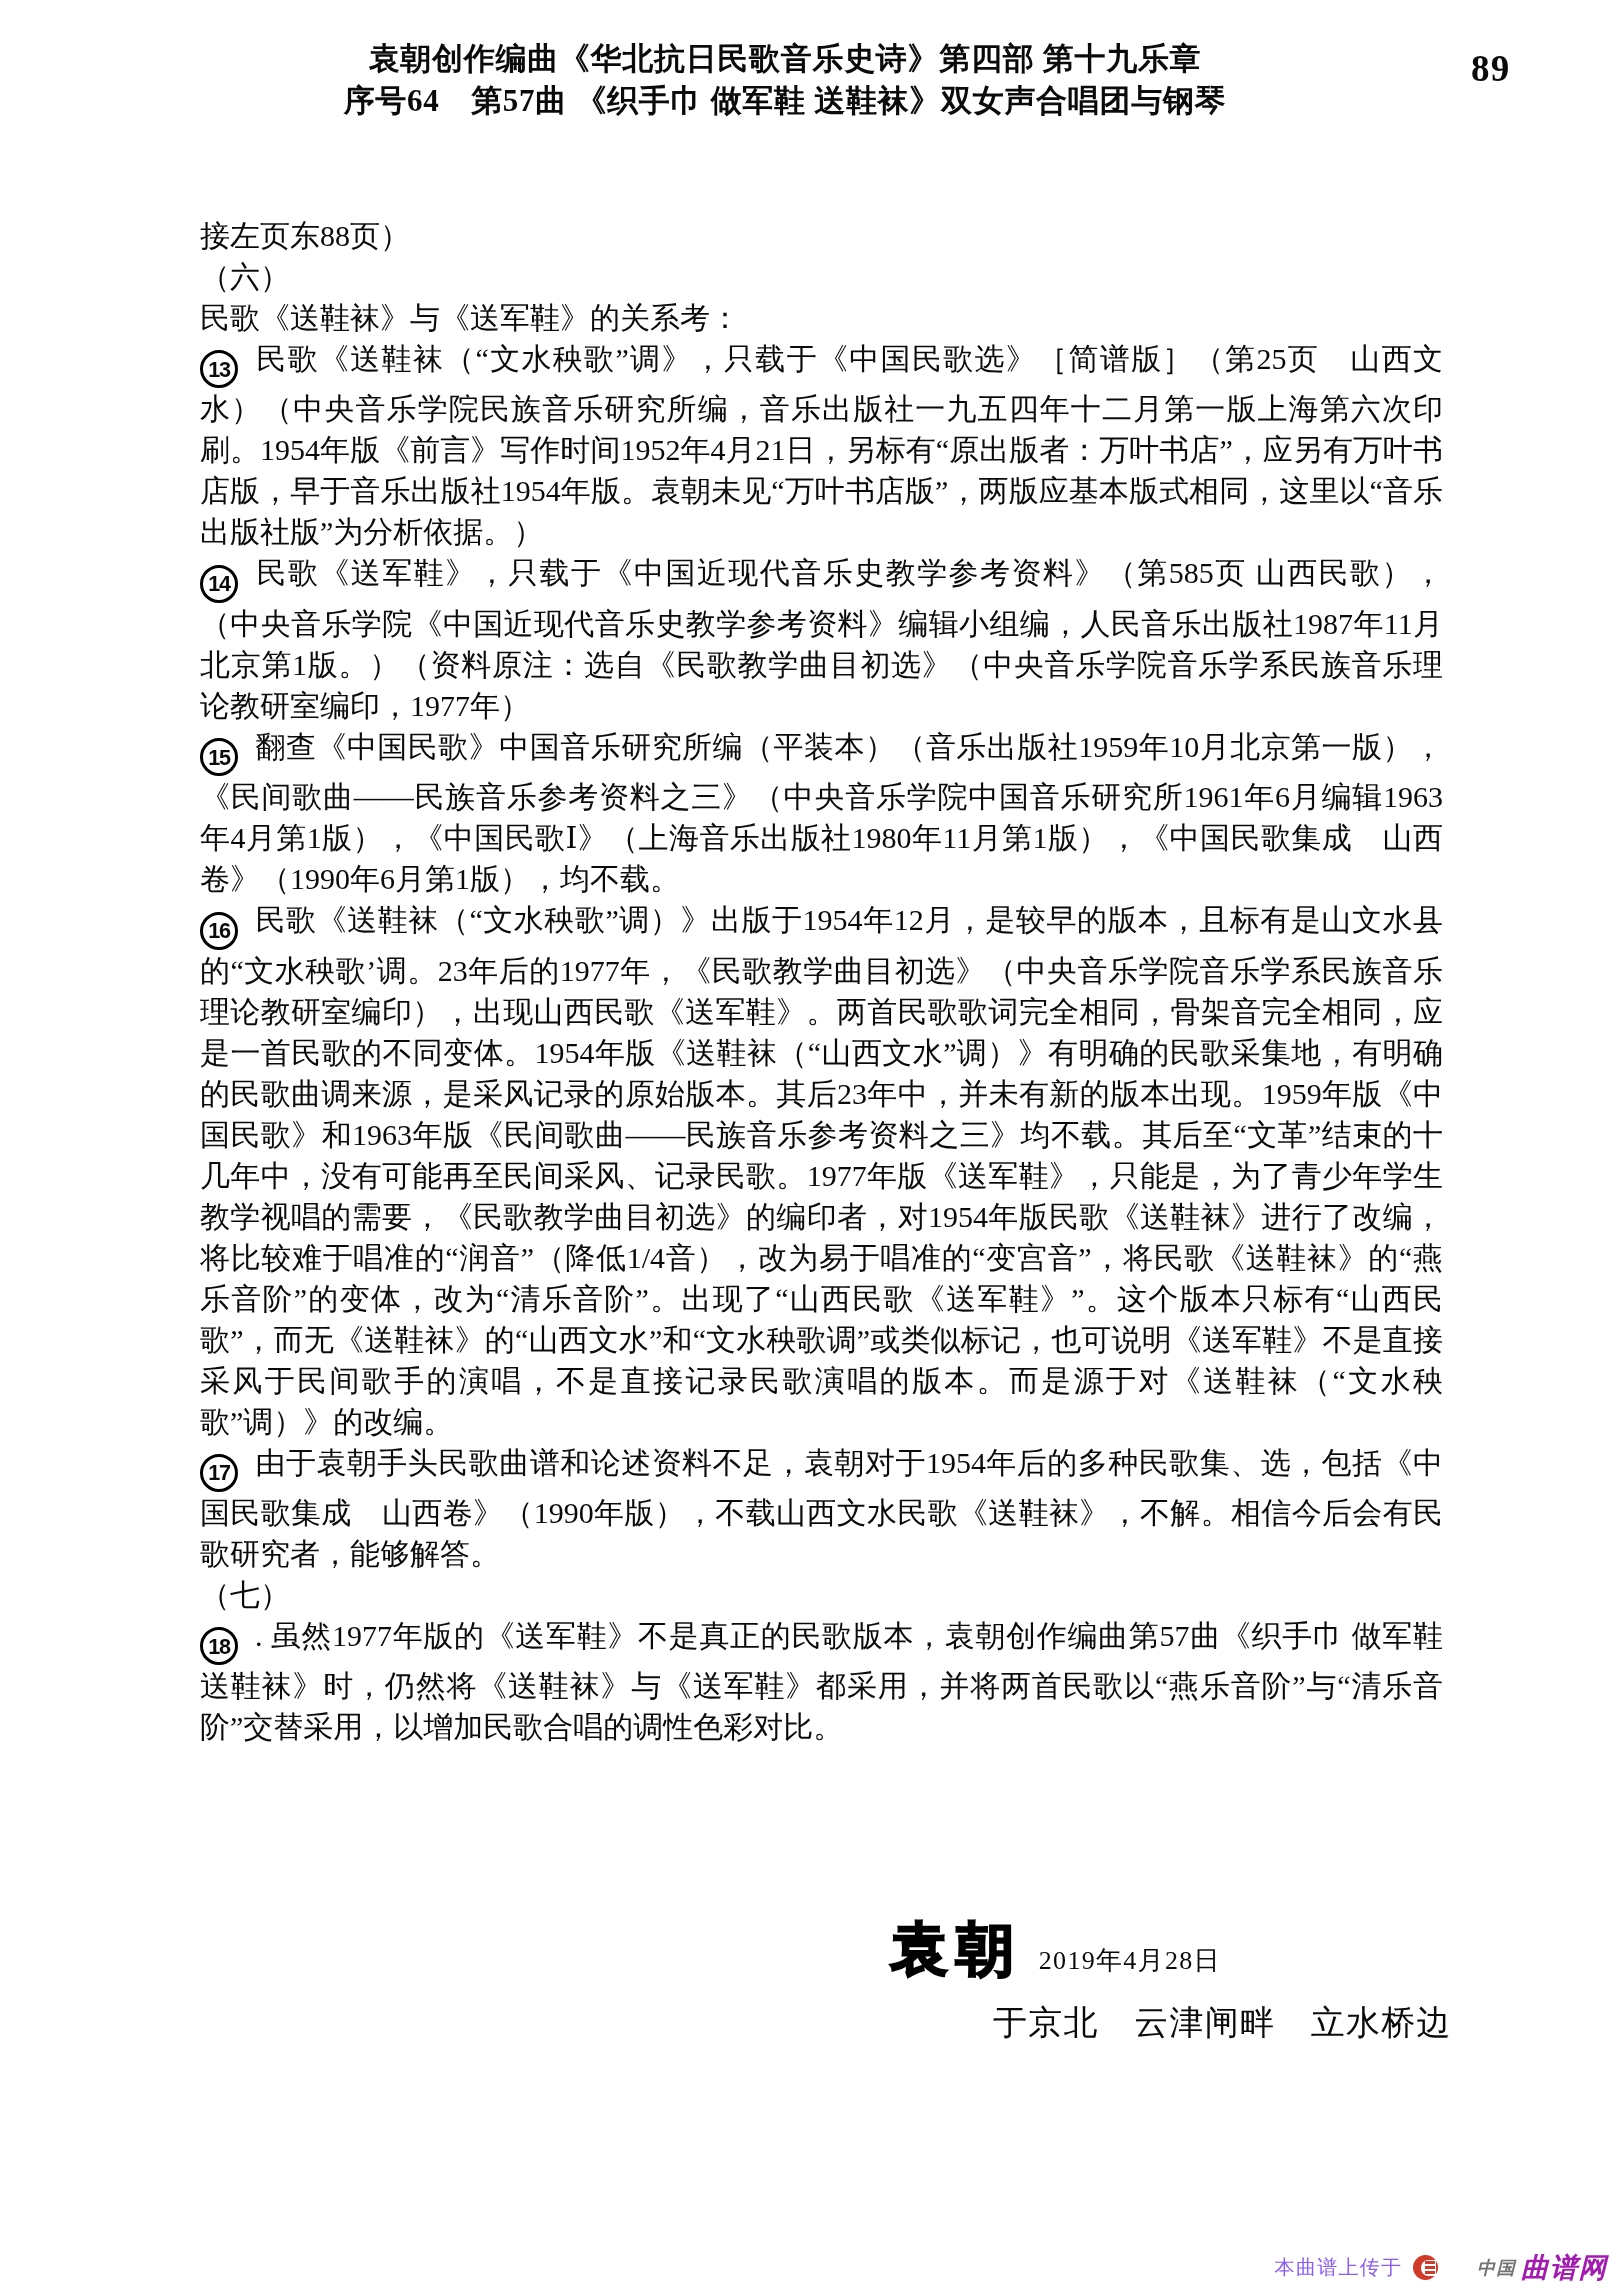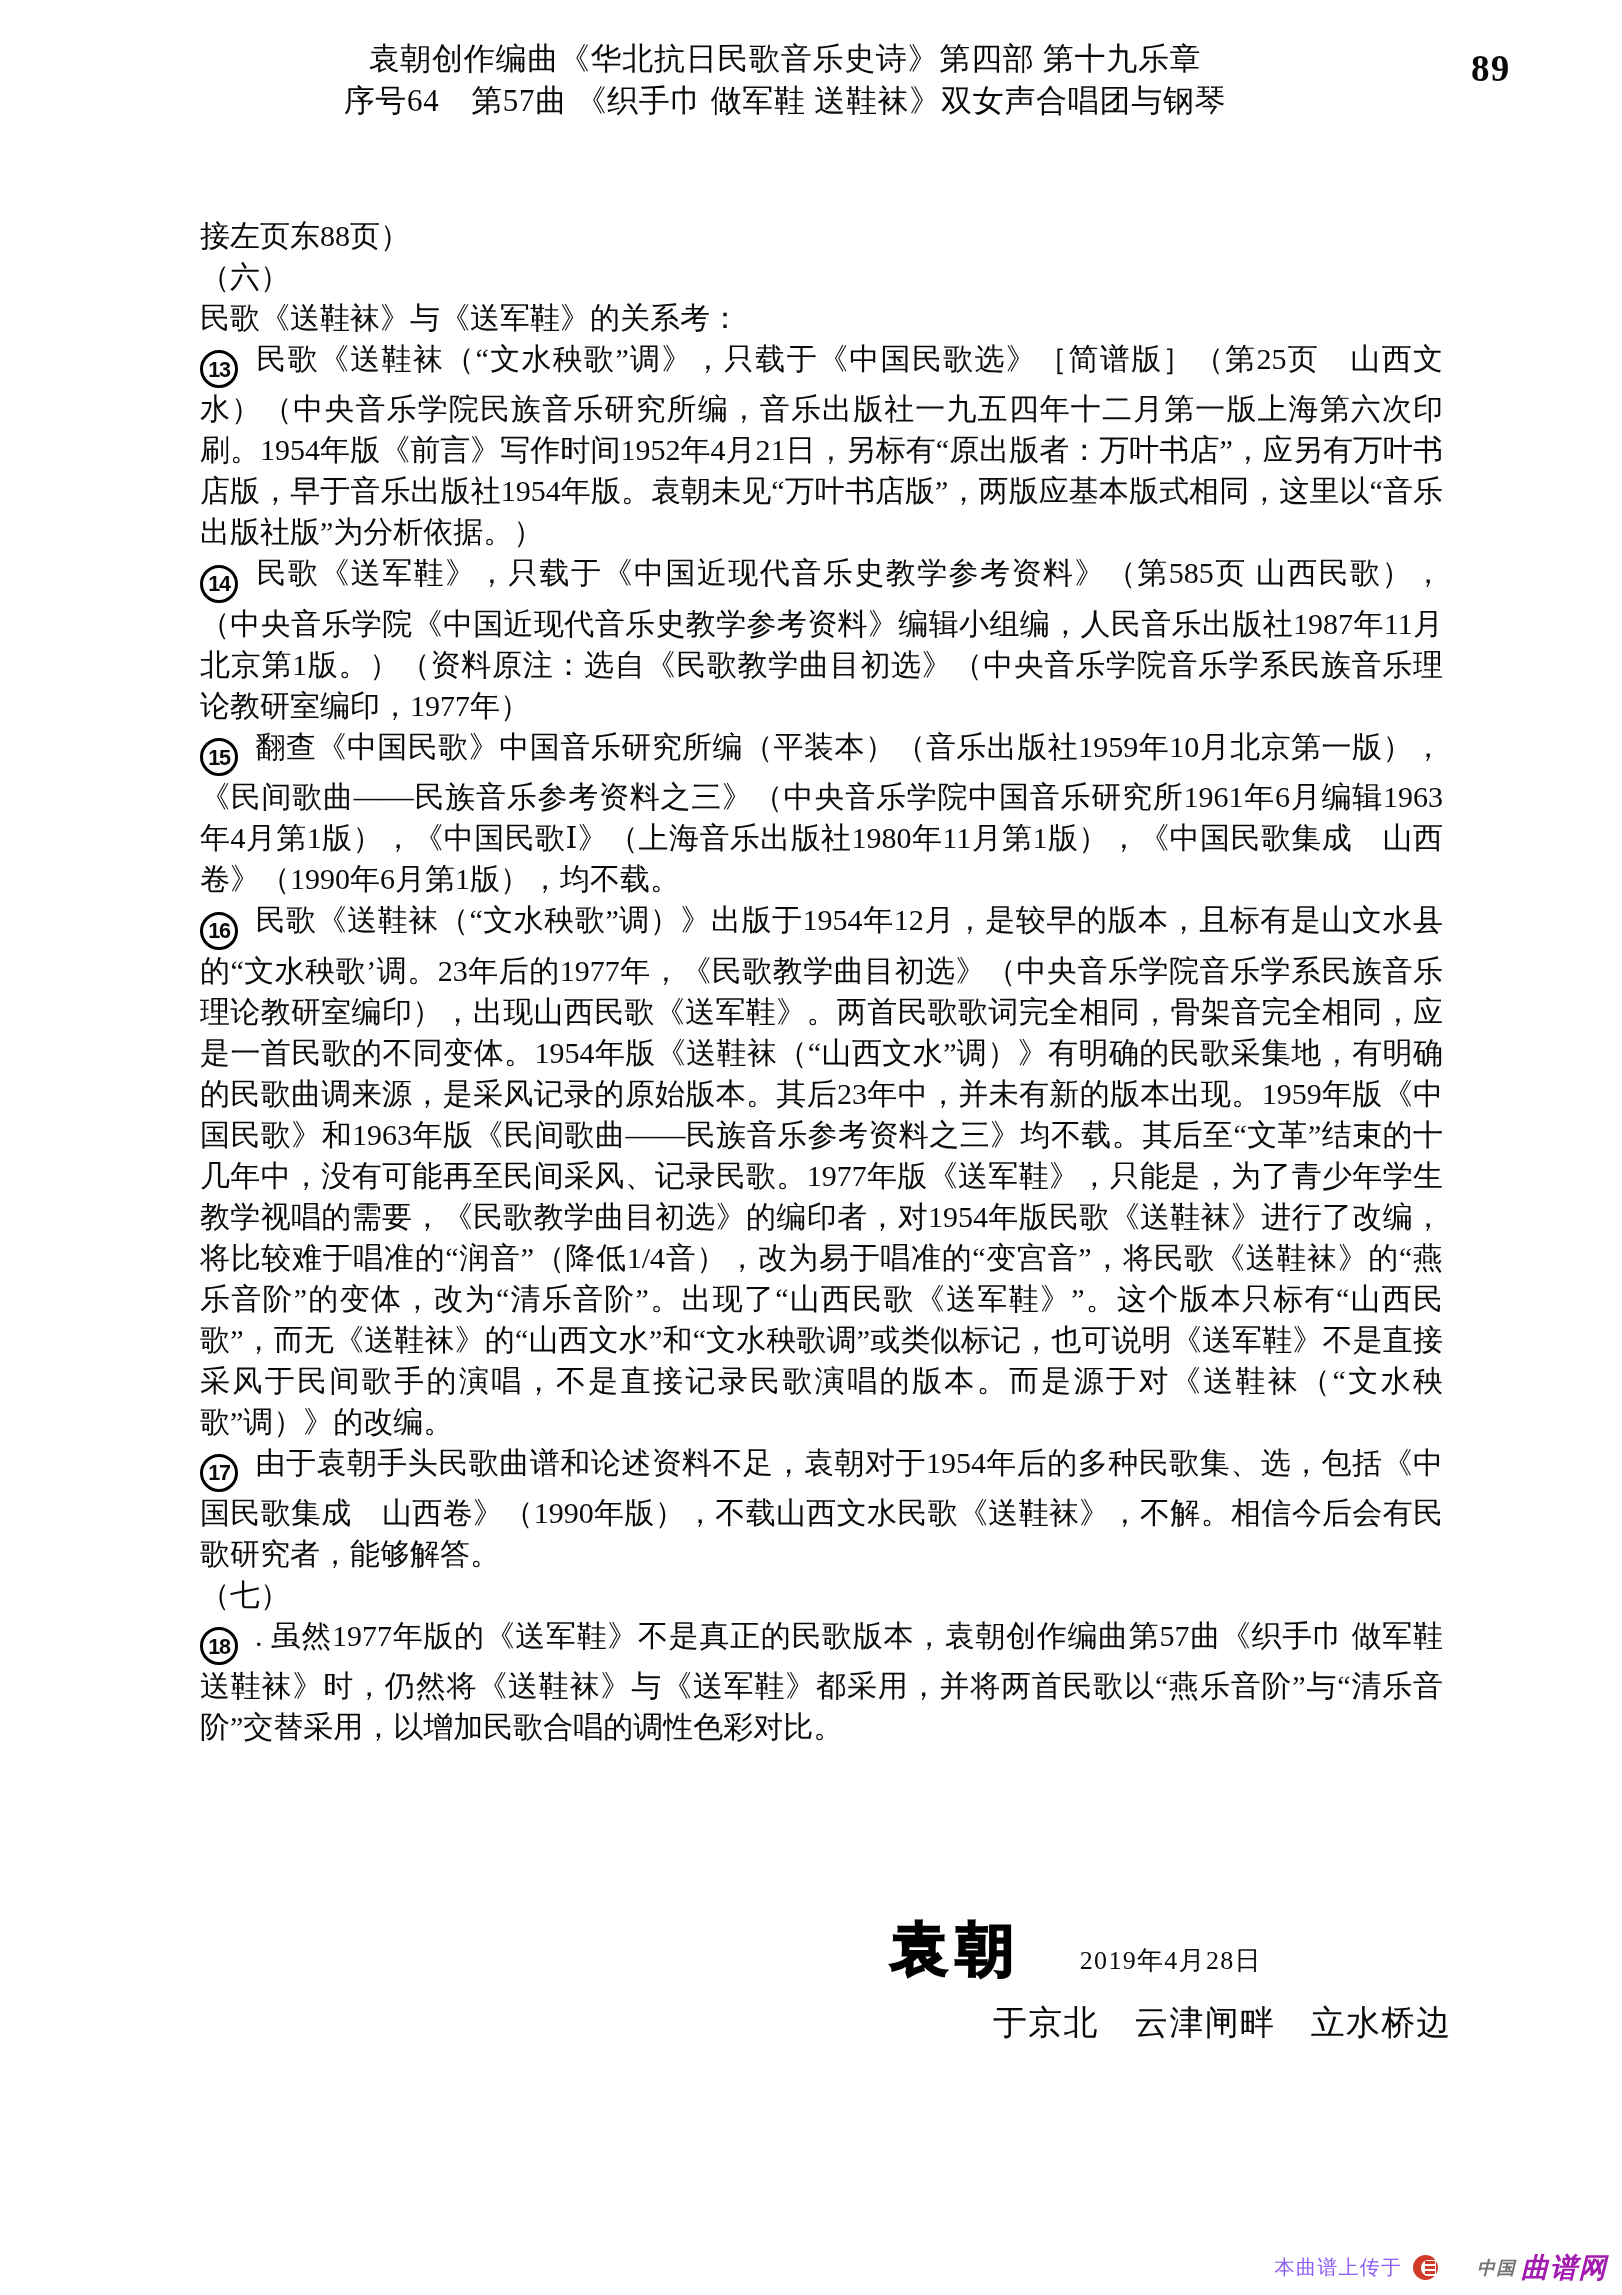--- a/index.html
+++ b/index.html
@@ -13,21 +13,21 @@
     overflow: hidden;
   }
 
   
   .header {
     position: absolute;
     top: 38px;
     left: 0;
     width: 1570px;
     text-align: center;
-    font-weight: normal;
+    font-weight: bold;
     font-size: 31px;
     line-height: 42px;
     letter-spacing: 0.7px;
   }
   .page-num {
     position: absolute;
     top: 47px;
     left: 1471px;
     font-size: 37px;
     font-weight: bold;
@@ -67,21 +67,21 @@
     vertical-align: -7.9px;
     margin-right: 17px;
   }
 
   
   .signature {
     position: absolute;
     left: 890px;
     top: 1911px;
   }
-  .sig-line1 { display: flex; align-items: baseline; gap: 41px; }
+  .sig-line1 { display: flex; align-items: baseline; }
   .sig-name {
     font-size: 58px;
     font-weight: 900;
     letter-spacing: 7.9px;
     -webkit-text-stroke: 2px #000;
   }
   .sig-date { font-size: 26px; margin-left: 17px; letter-spacing: 1.3px; }
   .sig-place {
     margin-top: 10.5px;
     padding-left: 103px;

